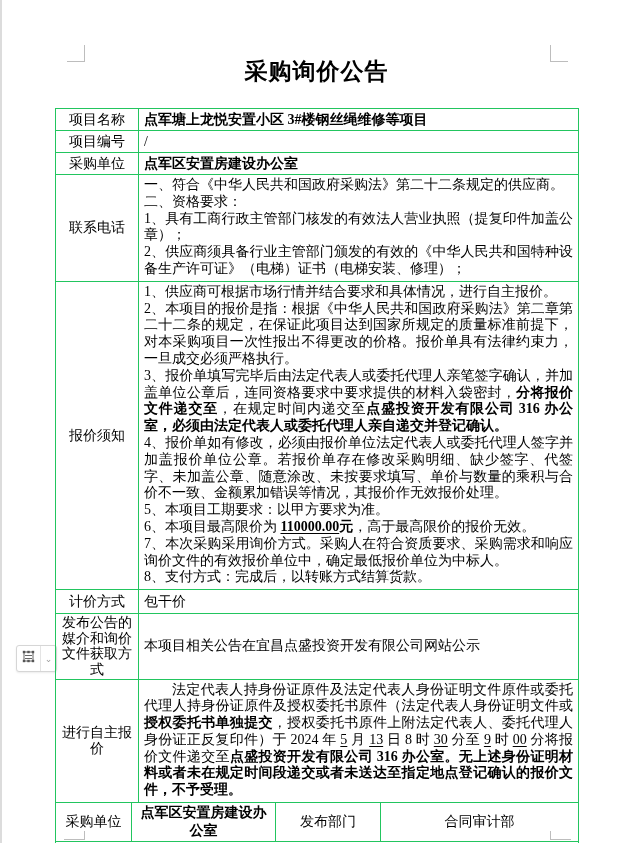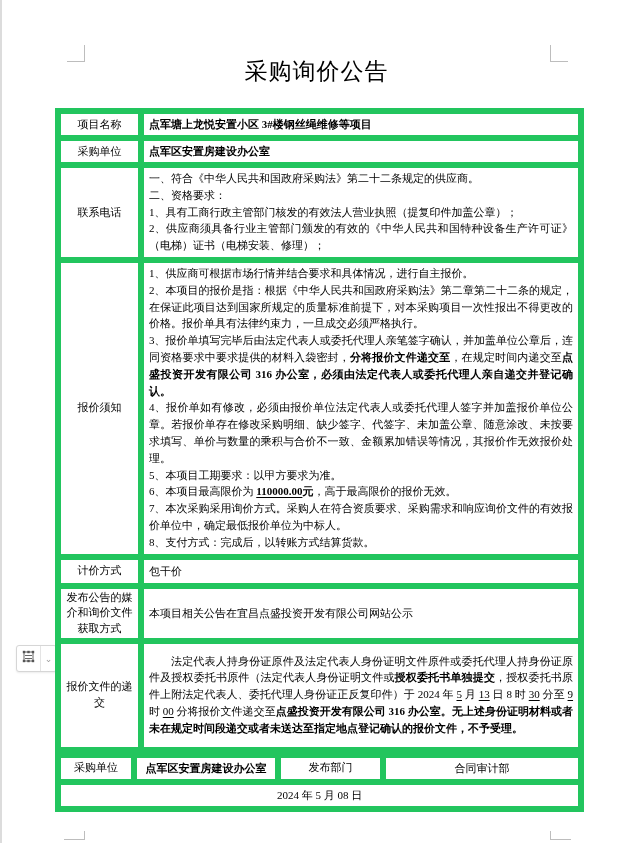--- a/index.html
+++ b/index.html
@@ -14,25 +14,25 @@
   .page-edge{position:absolute;left:0;top:0;width:2px;height:843px;background:#dcdcdc;}
   
   .crop{position:absolute;border:0 solid #bdbdbd;}
   .crop.tl{left:67px;top:45px;width:17px;height:16px;border-right-width:1px;border-bottom-width:1px;}
   .crop.tr{left:550px;top:45px;width:17px;height:16px;border-left-width:1px;border-bottom-width:1px;}
   .crop.bl{left:64px;top:831px;width:20px;height:8px;border-right-width:1px;border-bottom-width:1px;}
   .crop.br{left:550px;top:831px;width:20px;height:8px;border-left-width:1px;border-bottom-width:1px;}
 
   .title{
     position:absolute;top:56px;left:55px;width:523px;
-    text-align:center;font-size:23px;font-weight:normal;letter-spacing:1px;
+    text-align:center;font-size:23px;font-weight:bold;letter-spacing:1px;
   }
   .tables{position:absolute;top:108px;left:55px;width:523px;}
   table{border-collapse:collapse;width:523px;table-layout:fixed;}
-  td{border:6px solid #22c55e;font-size:11px;vertical-align:middle;overflow:hidden;}
+  td{border:1px solid #22c55e;font-size:14px;vertical-align:middle;overflow:hidden;}
   .lbl{text-align:center;padding:1px 2px;line-height:15.6px;}
   .val{text-align:left;padding:1px 5px;}
   tr.h19 td{height:19px;}
   tr.hPrice td{height:21px;margin-top:47px;}
   tr.hMedia td{height:47px;}
   .multi{padding:2px 5px 3px 5px;}
   .para{line-height:16.8px;text-align:justify;}
   .indent{text-indent:2em;}
   .b{font-weight:bold;}
   .u{text-decoration:underline;text-underline-offset:2px;}
@@ -94,20 +94,24 @@
     <colgroup>
         <col style="width:83px">
         <col style="width:440px">
       </colgroup>
     <tbody>
         <tr class="h19">
       <td class="lbl">项目名称</td>
       <td class="val bold">点军塘上龙悦安置小区 3#楼钢丝绳维修等项目</td>
     </tr>
     <tr class="h19">
+      <td class="lbl">项目编号</td>
+      <td class="val">/</td>
+    </tr>
+    <tr class="h19">
       <td class="lbl">采购单位</td>
       <td class="val bold">点军区安置房建设办公室</td>
     </tr>
     <tr>
       <td class="lbl">联系电话</td>
       <td class="val multi" style="height:84px;">
         <div class="para">一、符合《中华人民共和国政府采购法》第二十二条规定的供应商。</div>
         <div class="para">二、资格要求：</div>
         <div class="para">1、具有工商行政主管部门核发的有效法人营业执照（提复印件加盖公章）；</div>
         <div class="para">2、供应商须具备行业主管部门颁发的有效的《中华人民共和国特种设备生产许可证》（电梯）证书（电梯安装、修理）；</div>
@@ -128,21 +132,21 @@
     </tr>
     <tr class="hPrice">
       <td class="lbl">计价方式</td>
       <td class="val">包干价</td>
     </tr>
     <tr class="hMedia">
       <td class="lbl">发布公告的媒介和询价文件获取方式</td>
       <td class="val">本项目相关公告在宜昌点盛投资开发有限公司网站公示</td>
     </tr>
     <tr>
-      <td class="lbl">报价文件的递交</td>
+      <td class="lbl">进行自主报价</td>
       <td class="val multi" style="height:98px;">
         <div class="para indent"><span>法定代表人持身份证原件及法定代表人身份证明文件原件或委托代理人持身份证原件及授权委托书原件（法定代表人身份证明文件或</span><span class="b">授权委托书单独提交</span><span>，授权委托书原件上附法定代表人、委托代理人身份证正反复印件）于 2024 年 </span><span class="u">5</span><span> 月 </span><span class="u">13</span><span> 日 8 时 </span><span class="u">30</span><span> 分至 </span><span class="u">9</span><span> 时 </span><span class="u">00</span><span> 分将报价文件递交至</span><span class="b">点盛投资开发有限公司 316 办公室。无上述身份证明材料或者未在规定时间段递交或者未送达至指定地点登记确认的报价文件，不予受理。</span></div>
       </td>
     </tr>
   </tbody>
     </table>
 
   <table class="doc-table bottom">
     <colgroup>
         <col style="width:76px">

